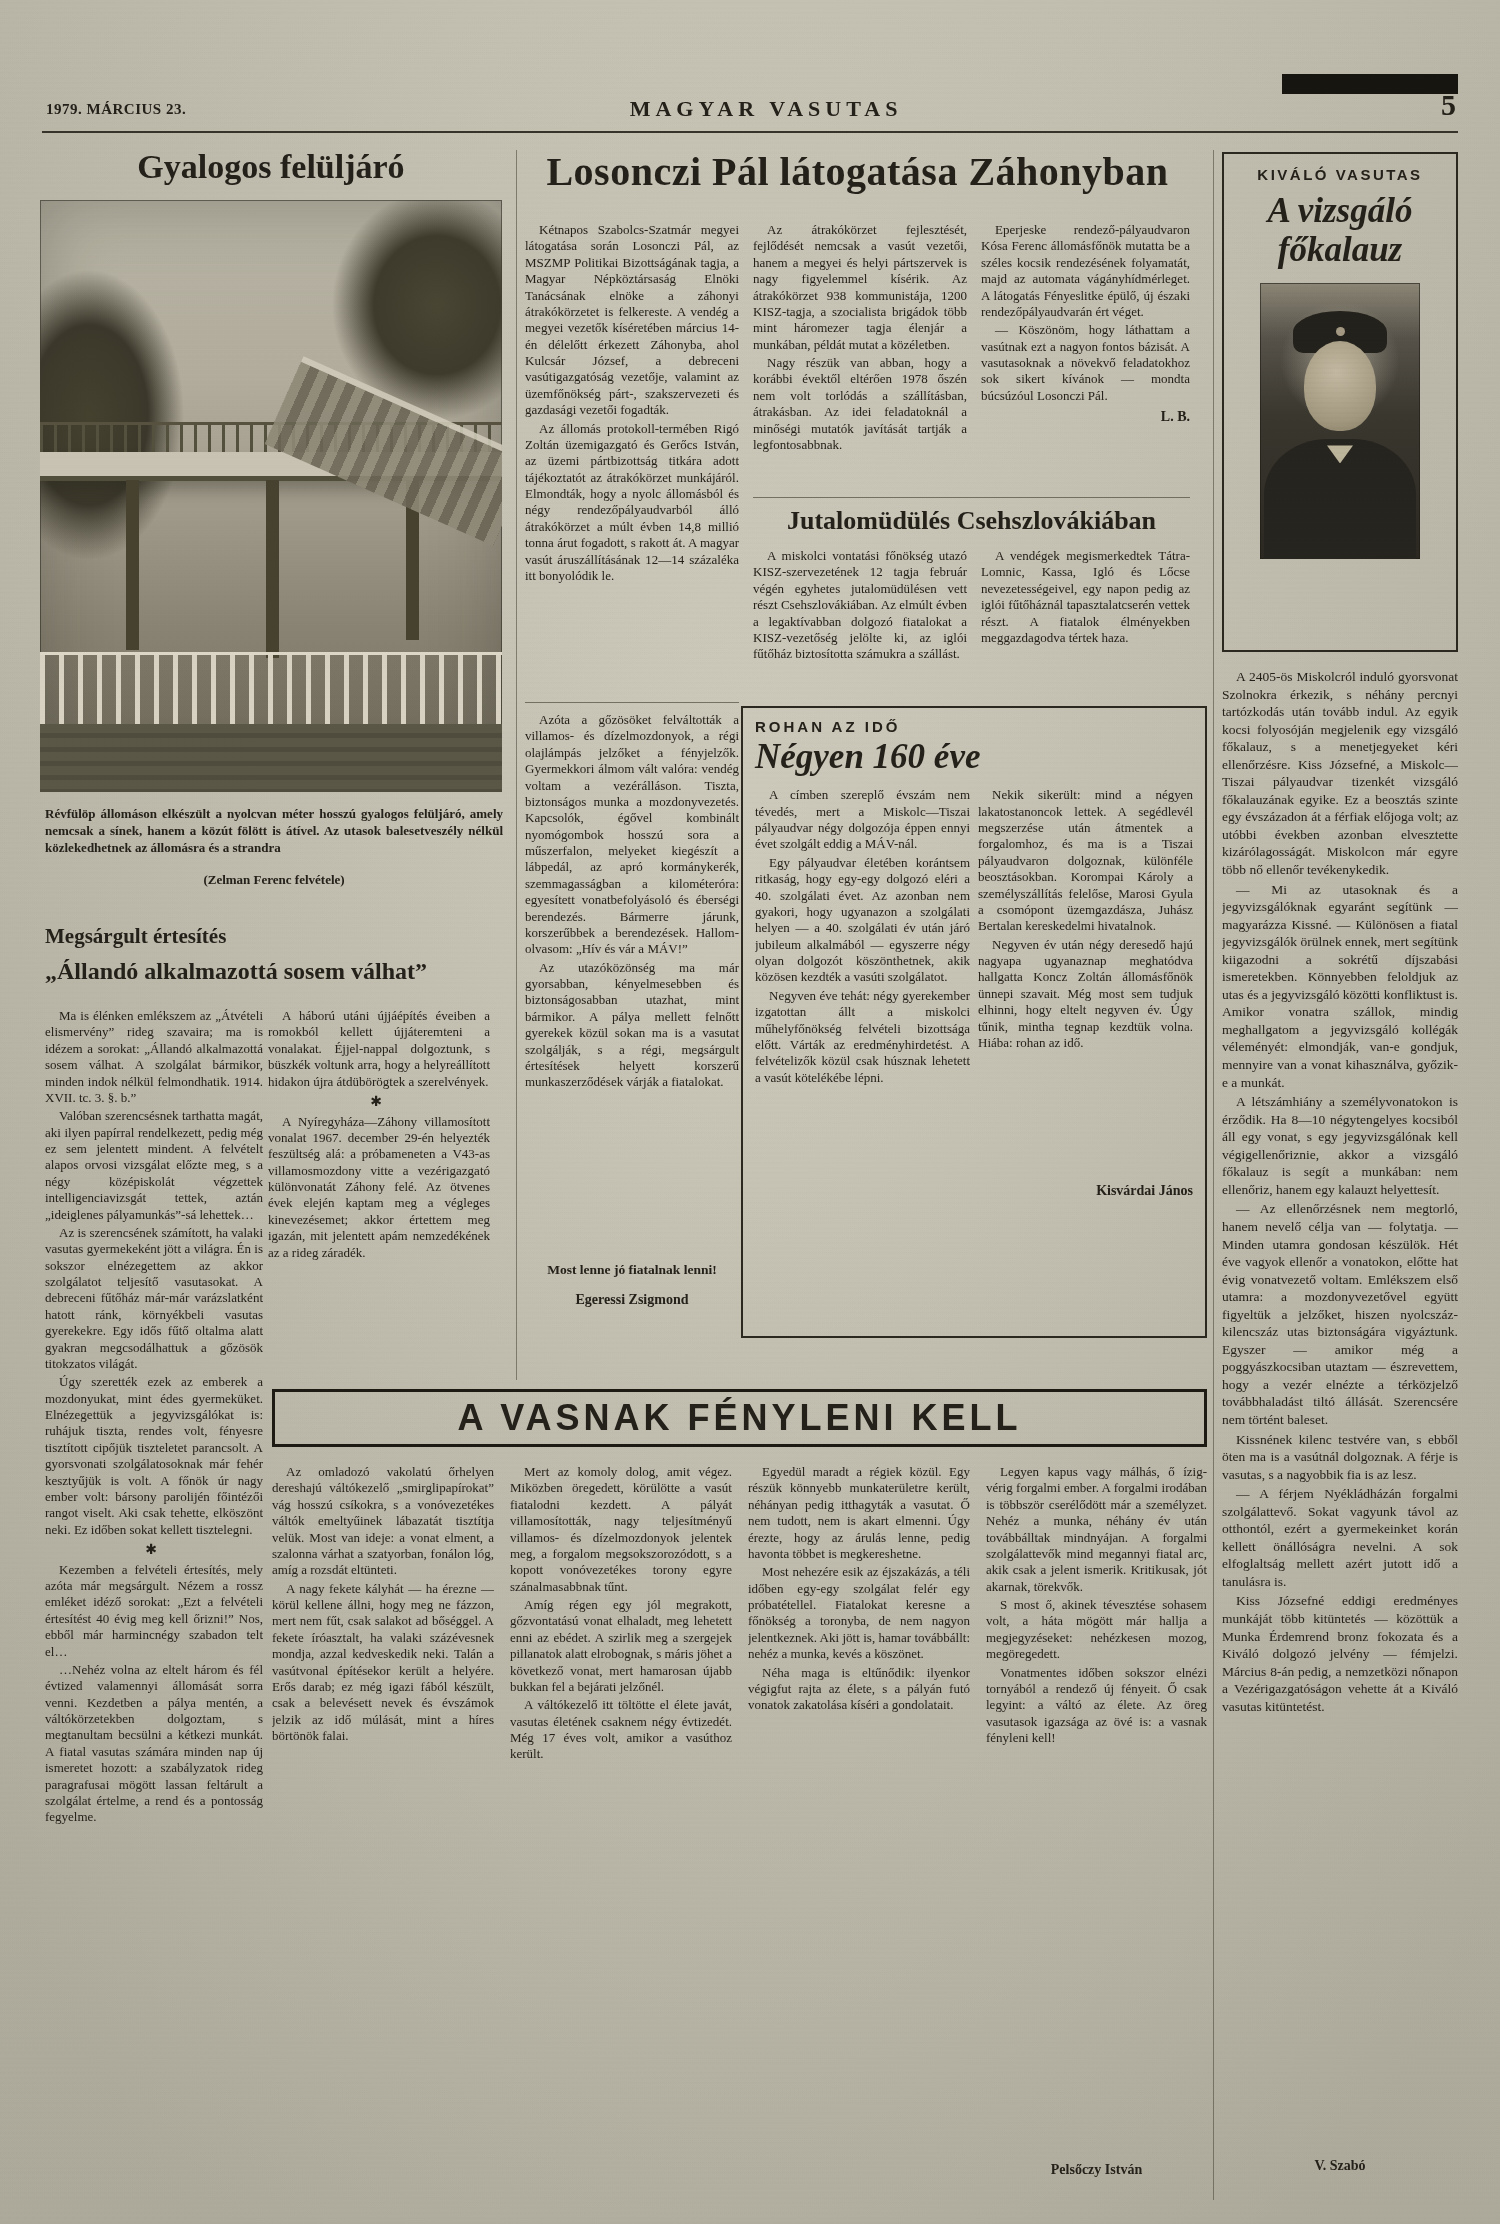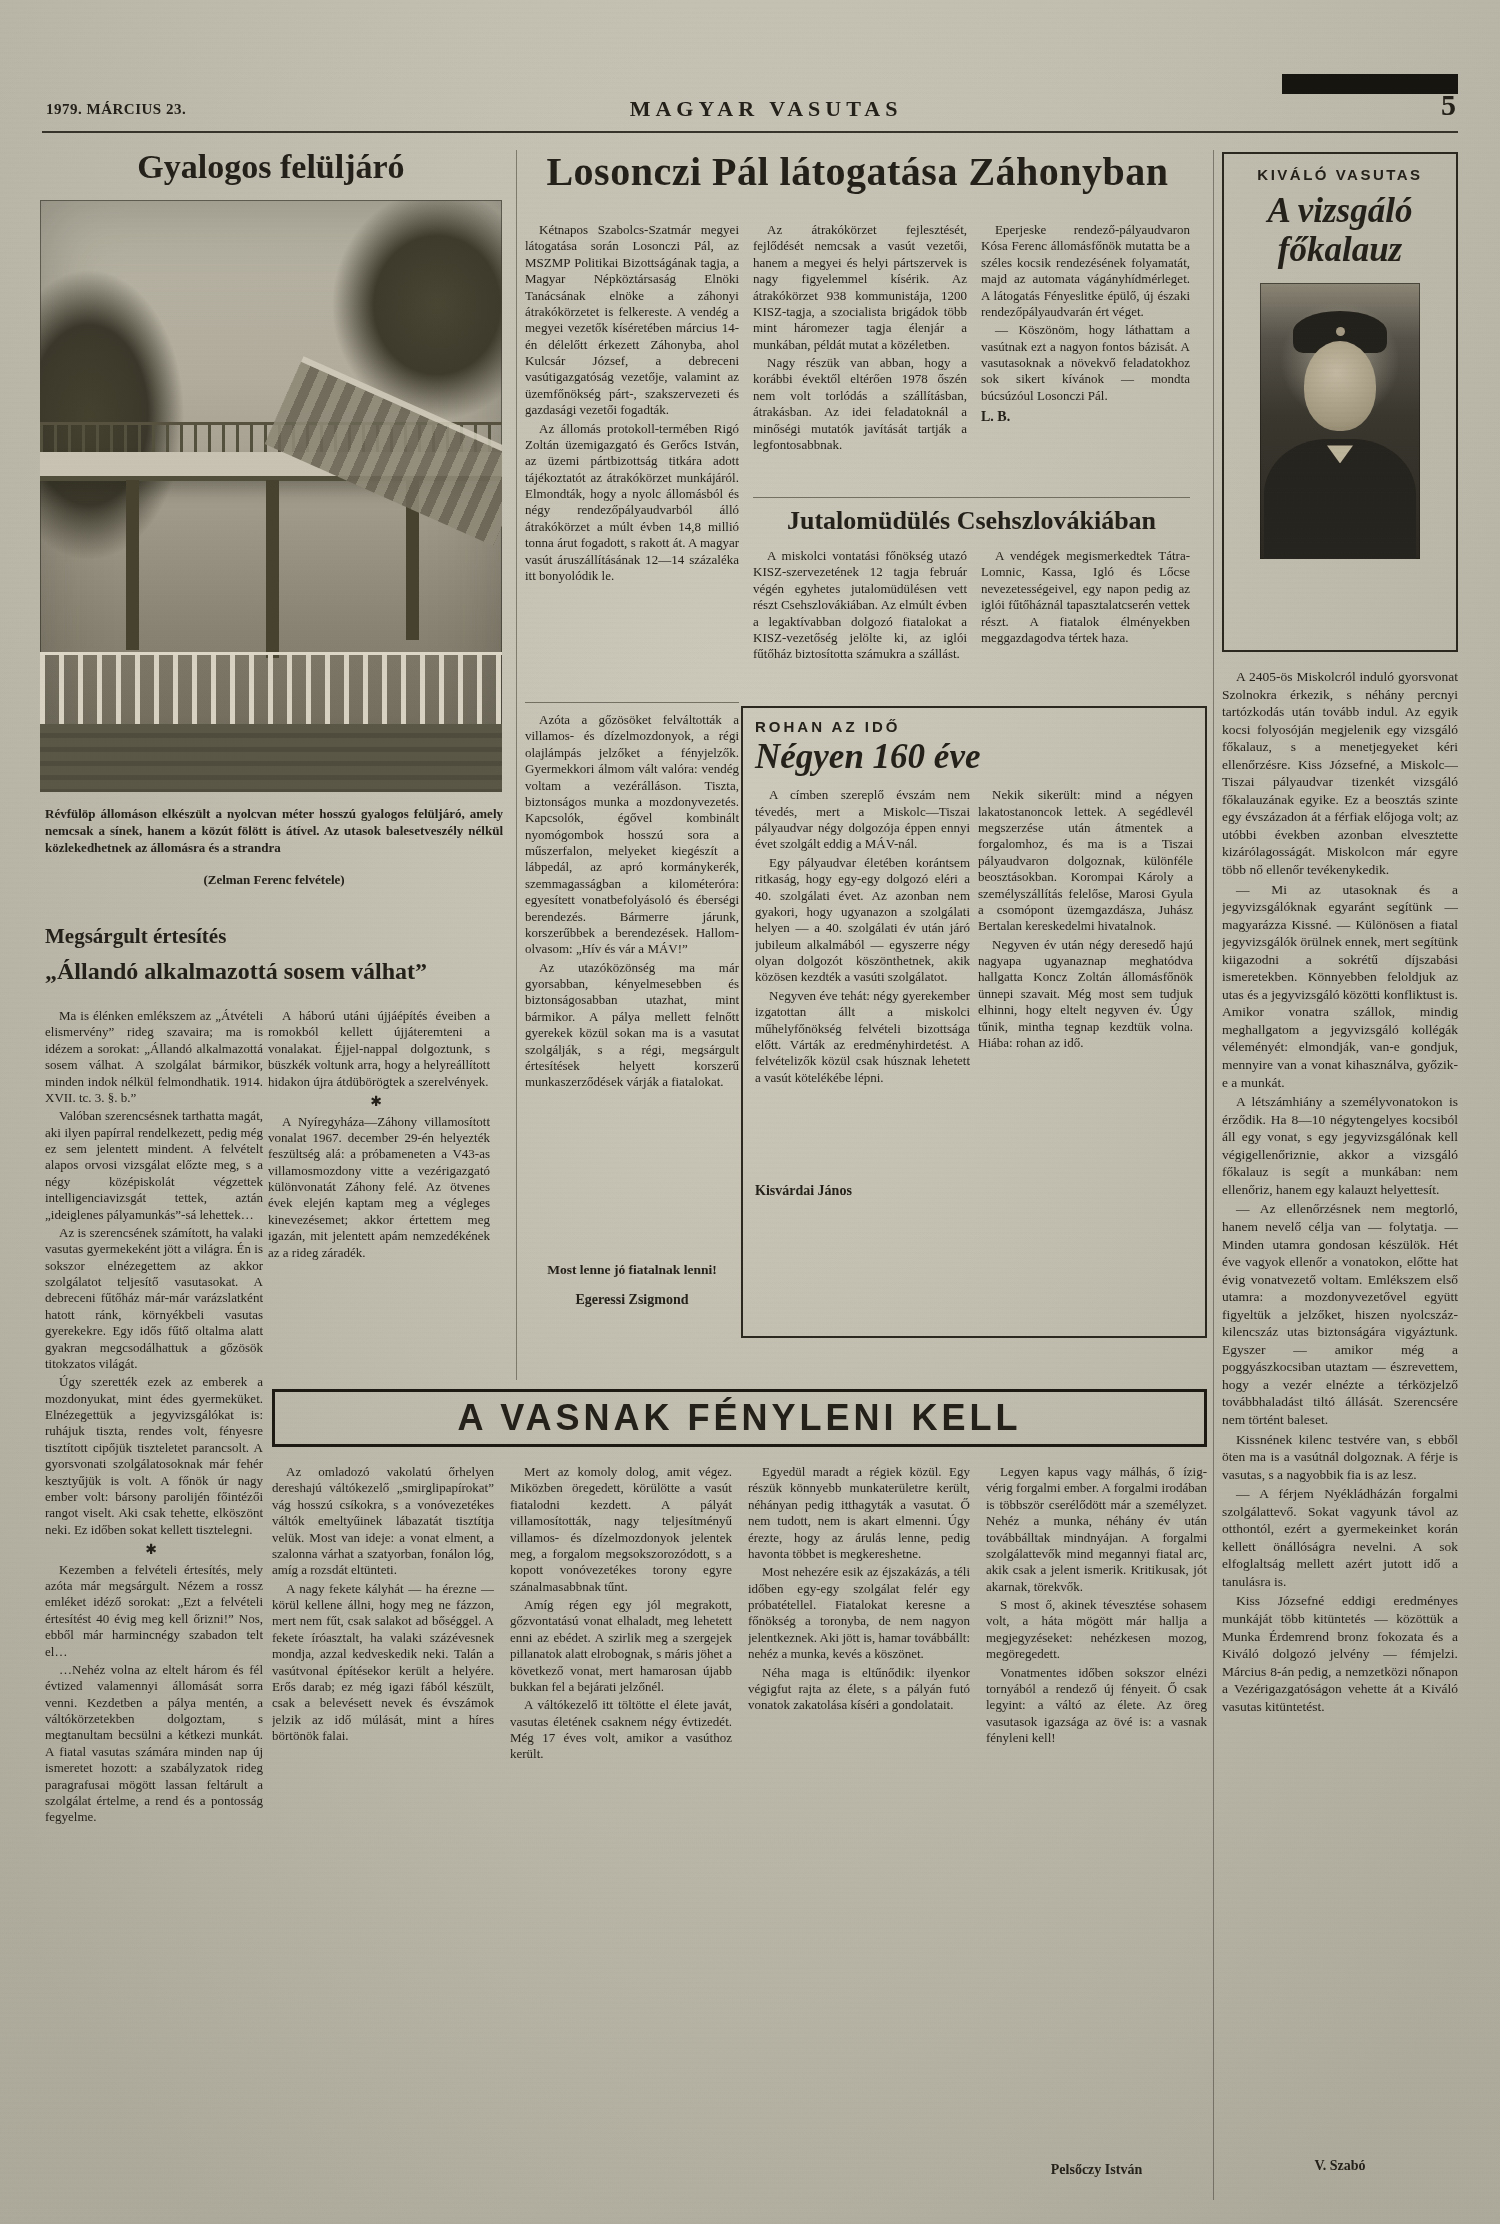--- a/index.html
+++ b/index.html
@@ -25,21 +25,21 @@
   .vrule{position:absolute; width:1px; background:rgba(70,66,54,.55);}
   .vrule-left{left:516px; top:150px; height:1230px;}
   .vrule-right{left:1213px; top:150px; height:2050px;}
 
   
   .col{position:absolute; text-align:justify; font-size:13px; line-height:1.26;
     overflow:hidden; hyphens:auto;}
   .col p{margin:0 0 2px; text-indent:14px;}
   .col p.star{text-align:center; text-indent:0; letter-spacing:6px; font-size:14px; margin:3px 0;}
   .byline{position:absolute; font-weight:bold; font-size:14px; text-align:center;}
-  .byline-flow{font-weight:bold; font-size:14px; margin-top:4px;}
+  .byline-flow{text-align:right; font-weight:bold; font-size:14px; margin-top:4px;}
   .hrule{position:absolute; height:1px; background:rgba(60,56,44,.6);}
 
   
   .overpass-head{position:absolute; left:40px; top:148px; width:462px; text-align:center;
     font-size:34px; font-weight:bold;}
   .photo{position:absolute; left:40px; top:200px; width:462px; height:592px; overflow:hidden;
     background:linear-gradient(180deg,#b7b3a4 0%,#b2ad9d 30%,#a19b8b 52%,#8a8474 72%,#6e695a 100%);
     box-shadow:inset 0 0 0 1px rgba(40,38,30,.55), inset 0 0 70px rgba(30,28,20,.28);}
   .trees-left{position:absolute; left:-46px; top:70px; width:190px; height:290px; border-radius:50%;
     background:radial-gradient(closest-side,#45412f,#3b382b 62%,transparent 100%);}

